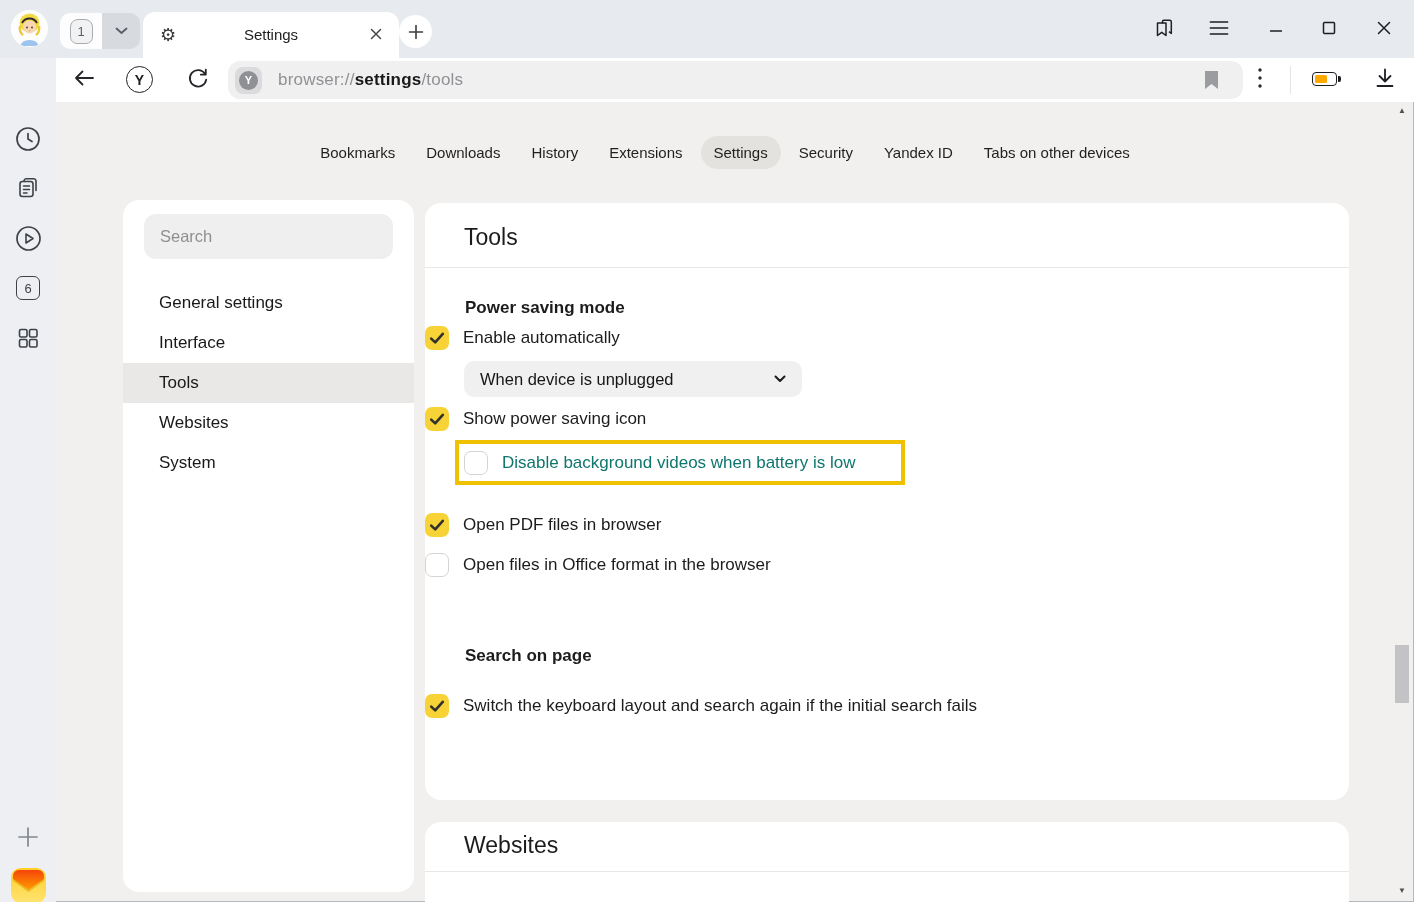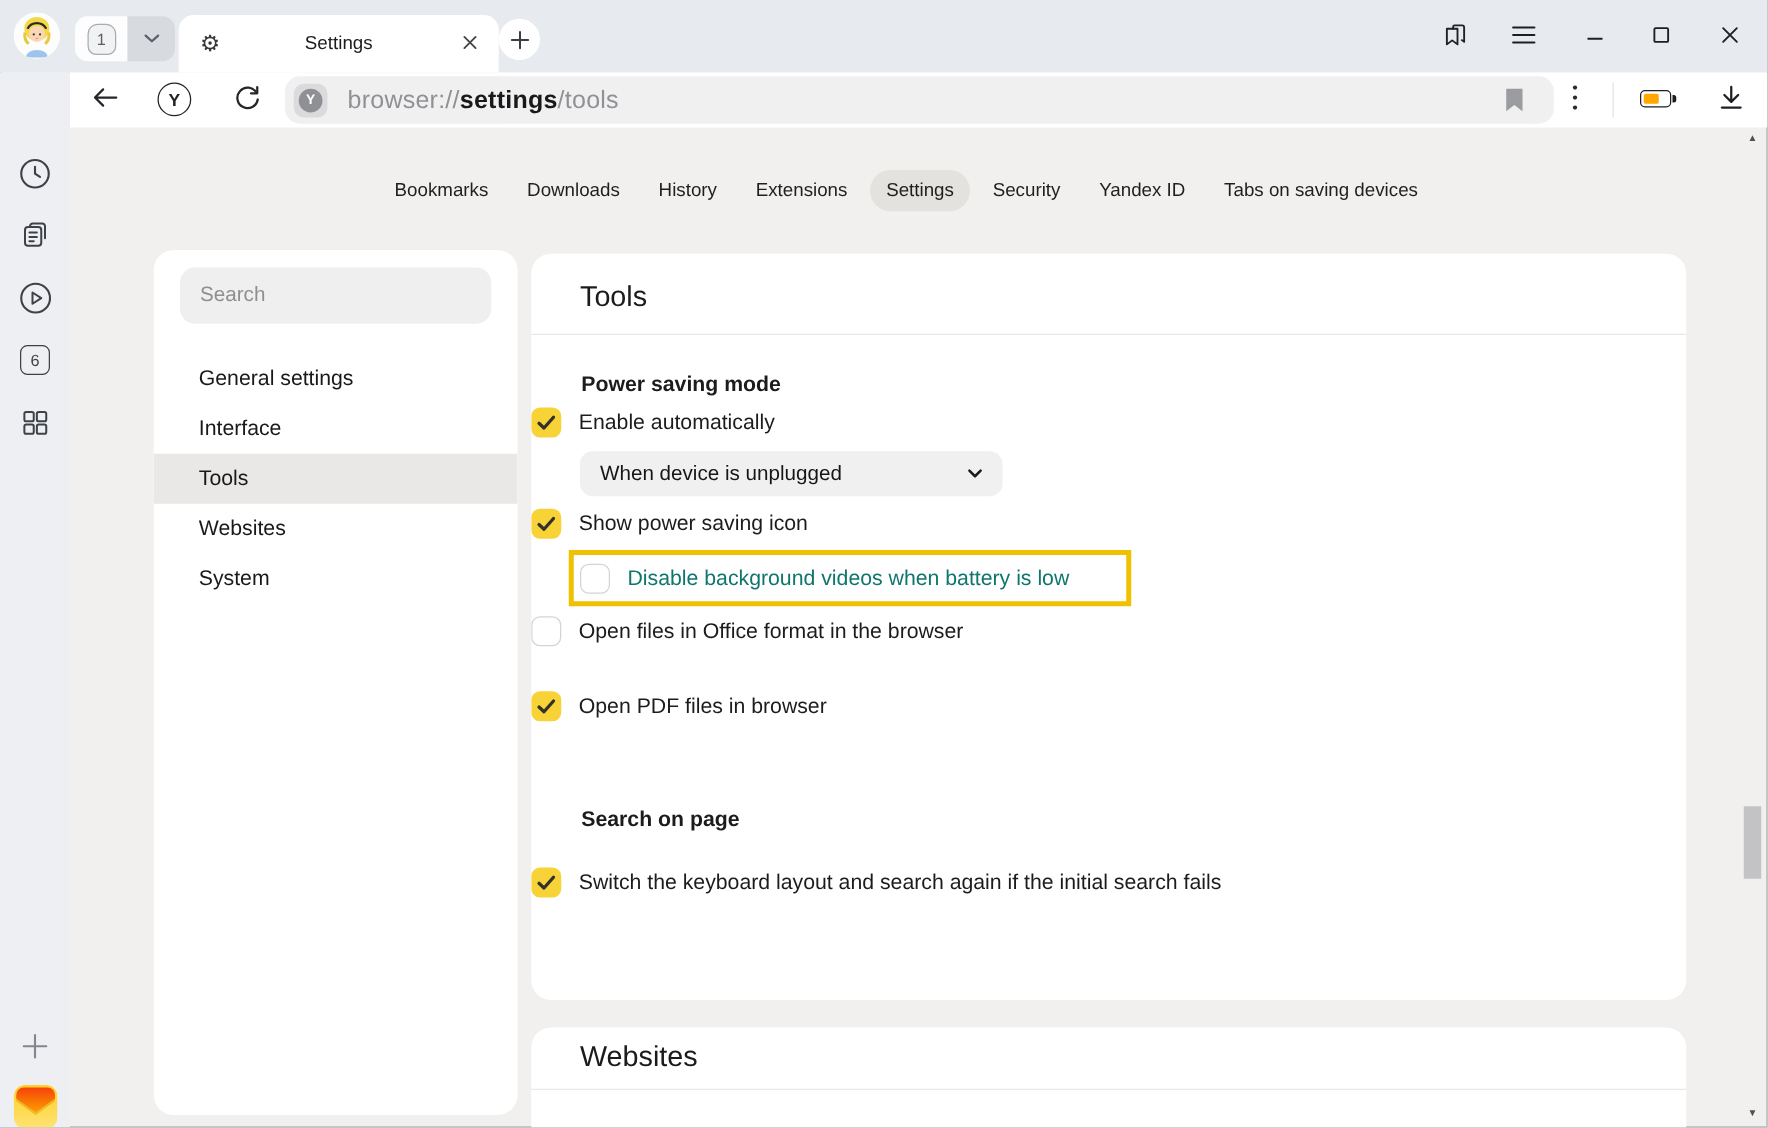--- a/index.html
+++ b/index.html
@@ -25,21 +25,21 @@
   .newtab { position:absolute; left:399px; top:15px; width:33px; height:33px; border-radius:50%; background:#fff; display:flex; align-items:center; justify-content:center; }
   .strip-ico { position:absolute; top:10px; width:36px; height:36px; display:flex; align-items:center; justify-content:center; }
 
   
   .toolbar { position:absolute; left:56px; top:58px; right:0; height:44px; background:#FFFFFF; }
   .tool-ico { position:absolute; display:flex; align-items:center; justify-content:center; }
   .ycircle { width:27px; height:27px; border:1.8px solid #222226; border-radius:50%; display:flex; align-items:center; justify-content:center; font-size:14px; font-weight:700; color:#222226; background:#fff; }
   .addressbar { position:absolute; left:172px; top:3px; width:1015px; height:38px; background:#F0F0F1; border-radius:12px; display:flex; align-items:center; }
   .addr-badge { margin-left:7px; width:27px; height:27px; border-radius:8px; background:#DBDBDD; display:flex; align-items:center; justify-content:center; }
   .addr-badge-inner { width:19px; height:19px; border-radius:50%; background:#8F9094; color:#fff; font-size:11px; font-weight:700; display:flex; align-items:center; justify-content:center; }
-  .addr-url { margin-left:16px; font-size:20px; color:#919195; letter-spacing:.2px; }
+  .addr-url { margin-left:16px; font-size:17px; color:#919195; letter-spacing:.2px; }
   .addr-url b { color:#19191B; font-weight:700; }
   .addr-bookmark { position:absolute; right:24px; top:9px; }
   .toolbar-sep { position:absolute; left:1234px; top:8px; width:1px; height:28px; background:#E4E4E6; }
   .battery { position:relative; width:25px; height:14px; border:1.7px solid #1E1E22; border-radius:4px; }
   .battery::after { content:""; position:absolute; right:-5px; top:3px; width:3px; height:6px; background:#1E1E22; border-radius:0 2px 2px 0; }
   .battery-fill { position:absolute; left:2px; top:2px; bottom:2px; width:12px; background:#FFA800; border-radius:1.5px; }
 
   
   .rail { position:absolute; left:0; top:58px; width:56px; bottom:0; background:#EDEFF2; }
   .rail-ico { position:absolute; left:0; width:56px; display:flex; align-items:center; justify-content:center; }
@@ -279,21 +279,21 @@
   </div>
 
   <div class="navrow">
     <span class="nav-item">Bookmarks</span>
     <span class="nav-item">Downloads</span>
     <span class="nav-item">History</span>
     <span class="nav-item">Extensions</span>
     <span class="nav-item active">Settings</span>
     <span class="nav-item">Security</span>
     <span class="nav-item">Yandex ID</span>
-    <span class="nav-item">Tabs on saving devices</span>
+    <span class="nav-item">Tabs on other devices</span>
   </div>
 
   <div class="sidecard">
     <input class="search-input" type="text" placeholder="Search" style="">
     <div class="side-list">
       <div class="side-item">General settings</div>
       <div class="side-item">Interface</div>
       <div class="side-item active">Tools</div>
       <div class="side-item">Websites</div>
       <div class="side-item">System</div>
@@ -332,34 +332,34 @@
     </div>
 
     <div class="hl-frame">
       <div class="row2">
         <span class="cb unchecked"></span>
         <span class="lbl">Disable background videos when battery is low</span>
       </div>
     </div>
 
 
-    <div class="row">
-      <span class="cb unchecked"></span>
-      <span class="lbl">Open files in Office format in the browser</span>
-    </div>
-
     <div class="row mt20">
       <span class="cb checked">
         <svg width="24" height="24" viewBox="0 0 24 24">
             <path d="M6.2 12.6 L10.2 16.4 L17.8 7.8" fill="none" stroke="#33312B" stroke-width="2.6" stroke-linecap="round" stroke-linejoin="round"></path>
           </svg>
       </span>
       <span class="lbl">Open PDF files in browser</span>
     </div>
 
+    <div class="row">
+      <span class="cb unchecked"></span>
+      <span class="lbl">Open files in Office format in the browser</span>
+    </div>
+
     <div class="section-title sp-title">Search on page</div>
 
     <div class="row mt20">
       <span class="cb checked">
         <svg width="24" height="24" viewBox="0 0 24 24">
             <path d="M6.2 12.6 L10.2 16.4 L17.8 7.8" fill="none" stroke="#33312B" stroke-width="2.6" stroke-linecap="round" stroke-linejoin="round"></path>
           </svg>
       </span>
       <span class="lbl">Switch the keyboard layout and search again if the initial search fails</span>
     </div>

